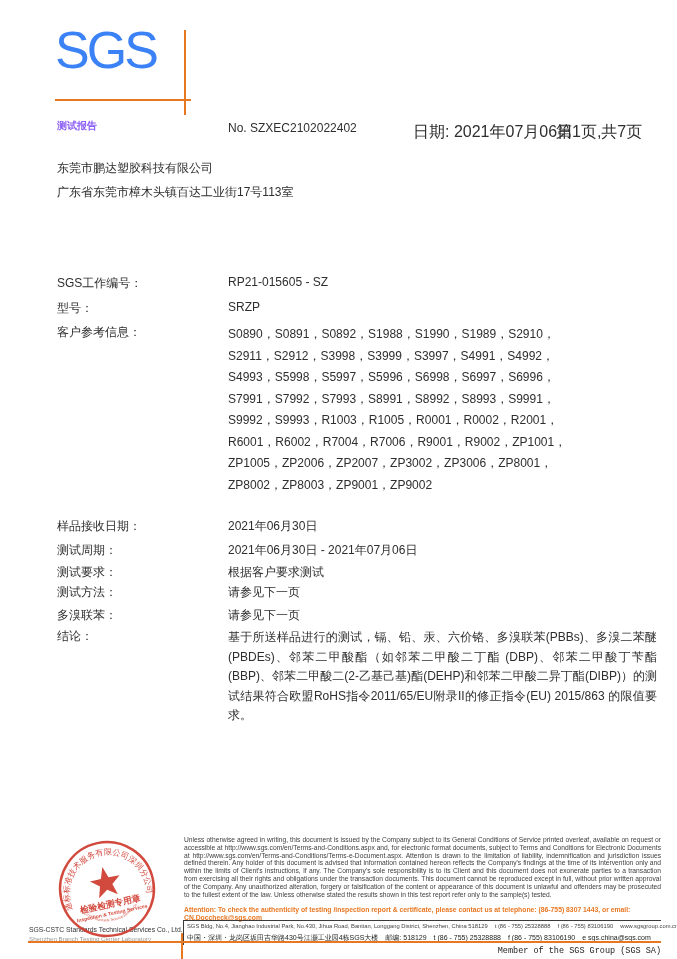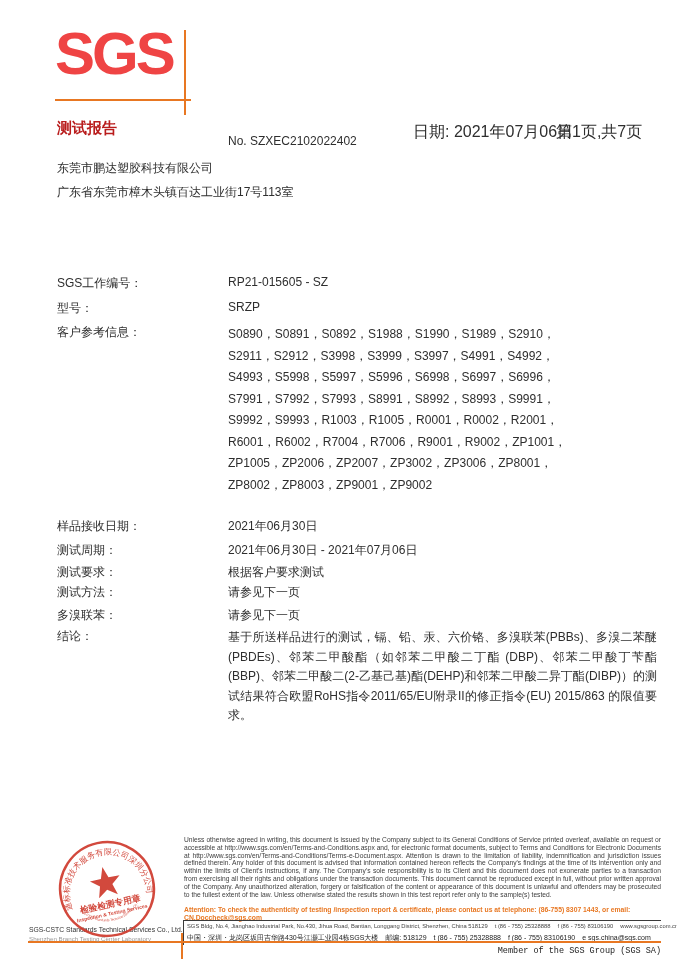--- a/index.html
+++ b/index.html
@@ -8,29 +8,29 @@
     position:relative;
     width:677px; height:959px;
     background:#ffffff;
     font-family:"Liberation Sans", sans-serif;
     color:#2e2e2e;
     overflow:hidden;
   }
   
   .sgs-logo {
     position:absolute; left:55px; top:24px;
-    font-size:60px; font-weight:bold; color:#ef4444;
+    font-size:52px; font-weight:normal; color:#3b82f6;
     letter-spacing:-3px; line-height:1;
   }
   .logo-vline { position:absolute; left:184px; top:30px; width:2px; height:85px; background:#e87722; }
   .logo-hline { position:absolute; left:55px; top:99px; width:136px; height:2px; background:#e87722; }
 
   .title-row { position:absolute; top:119px; left:0; width:677px; height:20px; }
-  .report-title { position:absolute; left:57px; top:0; font-size:15px; font-weight:bold; color:#b91c1c; }
-  .report-no   { position:absolute; left:228px; top:15px; font-size:12px; }
+  .report-title { position:absolute; left:57px; top:0; font-size:10px; font-weight:bold; color:#8b5cf6; }
+  .report-no   { position:absolute; left:228px; top:2px; font-size:12px; }
   .report-date { position:absolute; left:413px; top:3px; font-size:16px; }
   .report-page { position:absolute; left:556px; top:3px; font-size:16px; }
 
   
   .applicant-name    { position:absolute; left:57px; top:160px; font-size:12px; }
   .applicant-address { position:absolute; left:57px; top:184px; font-size:12px; }
 
   
   .sample-statement { position:absolute; left:57px; top:250px; font-size:12px; }
   .frow { position:absolute; left:57px; width:600px; font-size:12px; }

